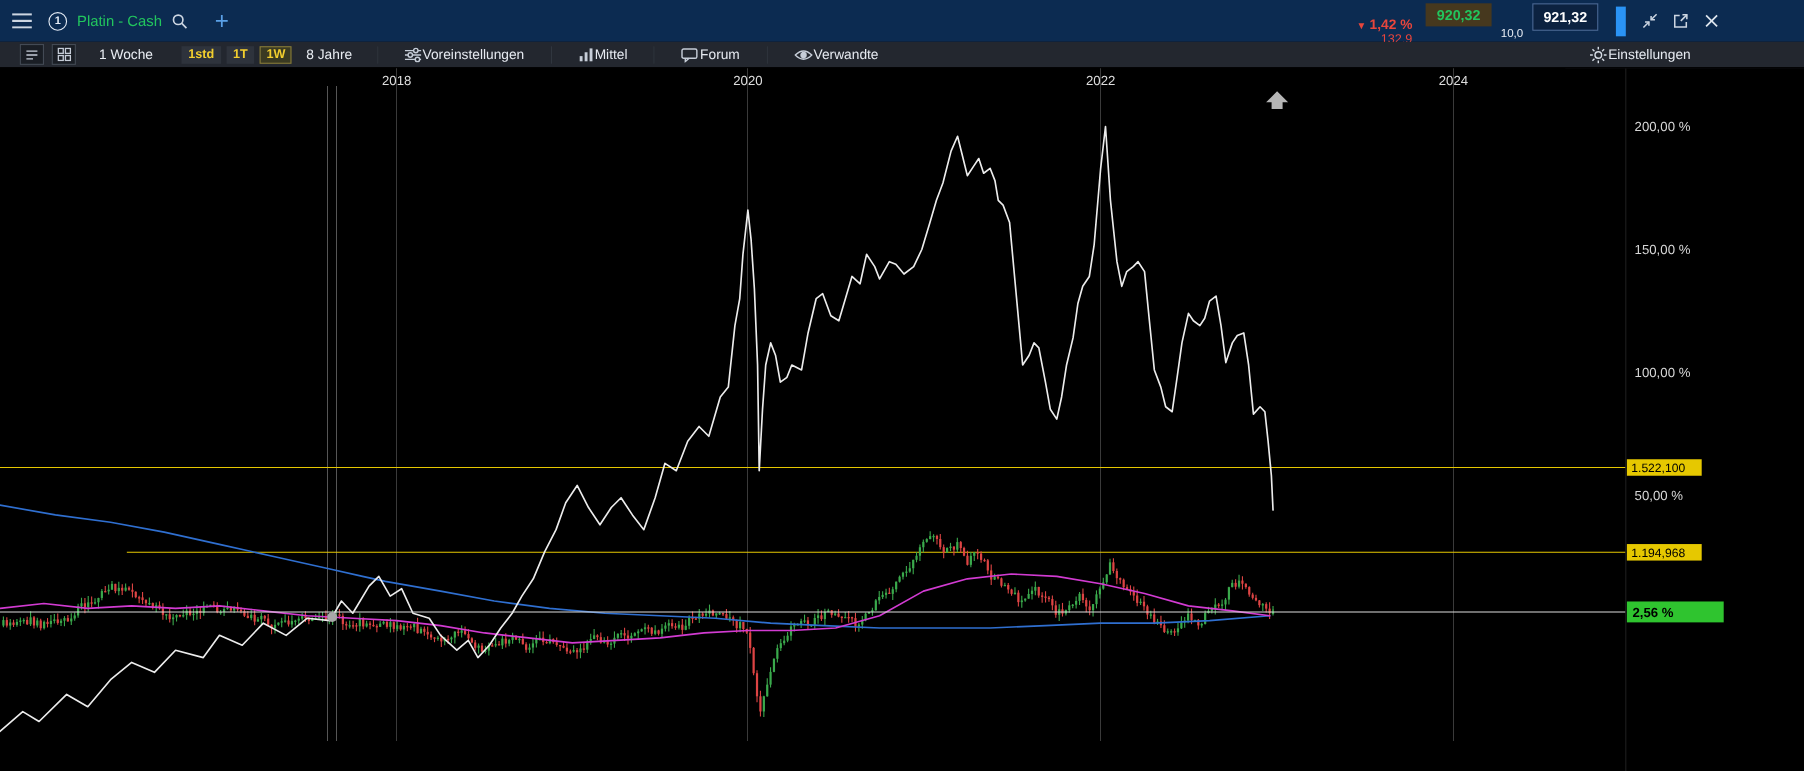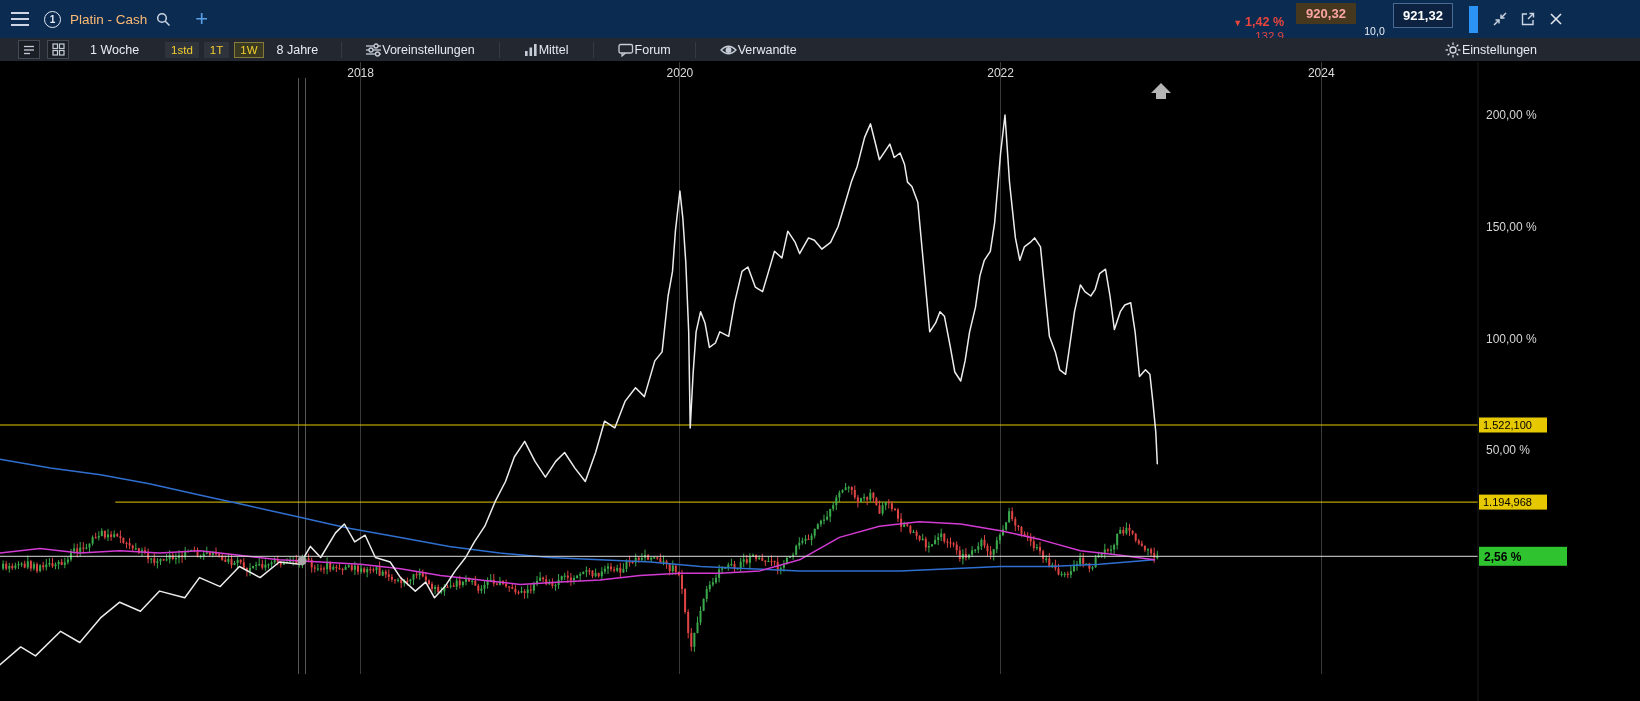--- a/index.html
+++ b/index.html
@@ -7,46 +7,46 @@
   body { width:1640px; height:701px; overflow:hidden; font-family:"Liberation Sans",sans-serif; }
   .app { position:relative; width:1640px; height:701px; background:#000; }
 
   
   .topbar { position:absolute; top:0; left:0; width:1640px; height:38px;
             background:#0c2b51; display:flex; align-items:center; padding-right:74px; }
   .hamburger { width:40px; height:38px; display:flex; align-items:center; justify-content:center; cursor:pointer; }
   .tab { display:flex; align-items:center; gap:9px; height:38px; padding:0 14px 0 4px; cursor:pointer; }
   .circle-num { width:17px; height:17px; border:1.5px solid #e4ebf5; border-radius:50%;
                 color:#e4ebf5; font-size:10px; font-weight:bold; display:flex; align-items:center; justify-content:center; }
-  .tab-title { color:#fdba74; font-size:13.5px; }
+  .tab-title { color:#22c55e; font-size:13.5px; }
   .search-btn { display:flex; align-items:center; cursor:pointer; }
   .add-tab { color:#5aa0e6; font-size:22px; font-weight:300; margin-left:10px; cursor:pointer; line-height:1; }
   .tb-spacer { flex:1; }
   .change-block { text-align:right; color:#e8463c; margin-right:12px; line-height:1.2;margin-top:20px; }
   .chg1 { font-size:12.5px; font-weight:bold; white-space:nowrap; }
   .chg1 .tri { font-size:9px; margin-right:3px; }
   .chg2 { font-size:11.5px; }
   .quote-cluster { position:relative; width:157px; height:38px; margin-right:16px; }
   .bid-box { position:absolute; left:0; top:3px; width:60px; height:21px; background:#46381e;
-             color:#fca5a5; font-weight:bold; font-size:13px; display:flex; align-items:center; justify-content:center; cursor:pointer; }
+             color:#22c55e; font-weight:bold; font-size:13px; display:flex; align-items:center; justify-content:center; cursor:pointer; }
   .ask-box { position:absolute; left:97px; top:3px; width:60px; height:25px; background:#0c2240;
              border:1px solid #4a6a96; color:#fff; font-weight:bold; font-size:13px;
              display:flex; align-items:center; justify-content:center; cursor:pointer; }
   .size-label { position:absolute; left:60px; top:25px; width:37px; text-align:center; color:#e9eef5; font-size:10.5px; }
   .accent-bar { width:9px; height:27px; background:#2a93f5; margin-right:12px; cursor:pointer; }
   .win-icons { display:flex; gap:8px; }
   .win-btn { width:20px; height:20px; display:flex; align-items:center; justify-content:center; cursor:pointer; }
 
   
   .toolbar { position:absolute; top:38px; left:0; width:1640px; height:24px; background:#23272f;
              display:flex; align-items:center; padding:0 88px 0 18px; border-bottom:1px solid #000; }
   .tool-tile { width:22px; height:19px; border:1px solid #434a55; background:#1a1e25;
                display:flex; align-items:center; justify-content:center; margin-right:7px; cursor:pointer; }
   .interval-label { color:#e9edf3; font-size:12.5px; margin:0 26px 0 14px; cursor:pointer; }
-  .qint { color:#f2ce2e; font-size:11.5px; font-weight:normal; padding:1px 5px; background:#2e333c;
+  .qint { color:#f2ce2e; font-size:11.5px; font-weight:bold; padding:1px 5px; background:#2e333c;
           margin-right:5px; cursor:pointer; border:1px solid transparent; }
   .qint.active { background:#3a3a22; border:1px solid #857a3a; }
   .range-label { color:#e9edf3; font-size:12.5px; margin:0 14px 0 8px; cursor:pointer; }
   .tb-div { width:1px; height:16px; background:#141competition71b; background:#14171b; border-right:1px solid #343a44; margin:0 9px; }
   .tool-item { display:flex; align-items:center; gap:1px; color:#e6eaf1; font-size:12.5px;
                padding:0 15px; height:24px; cursor:pointer; white-space:nowrap; }
   .settings-item { margin-left:auto; }
 
   
   .chart { position:absolute; top:62px; left:0; width:1423px; height:639px; background:#000; }

